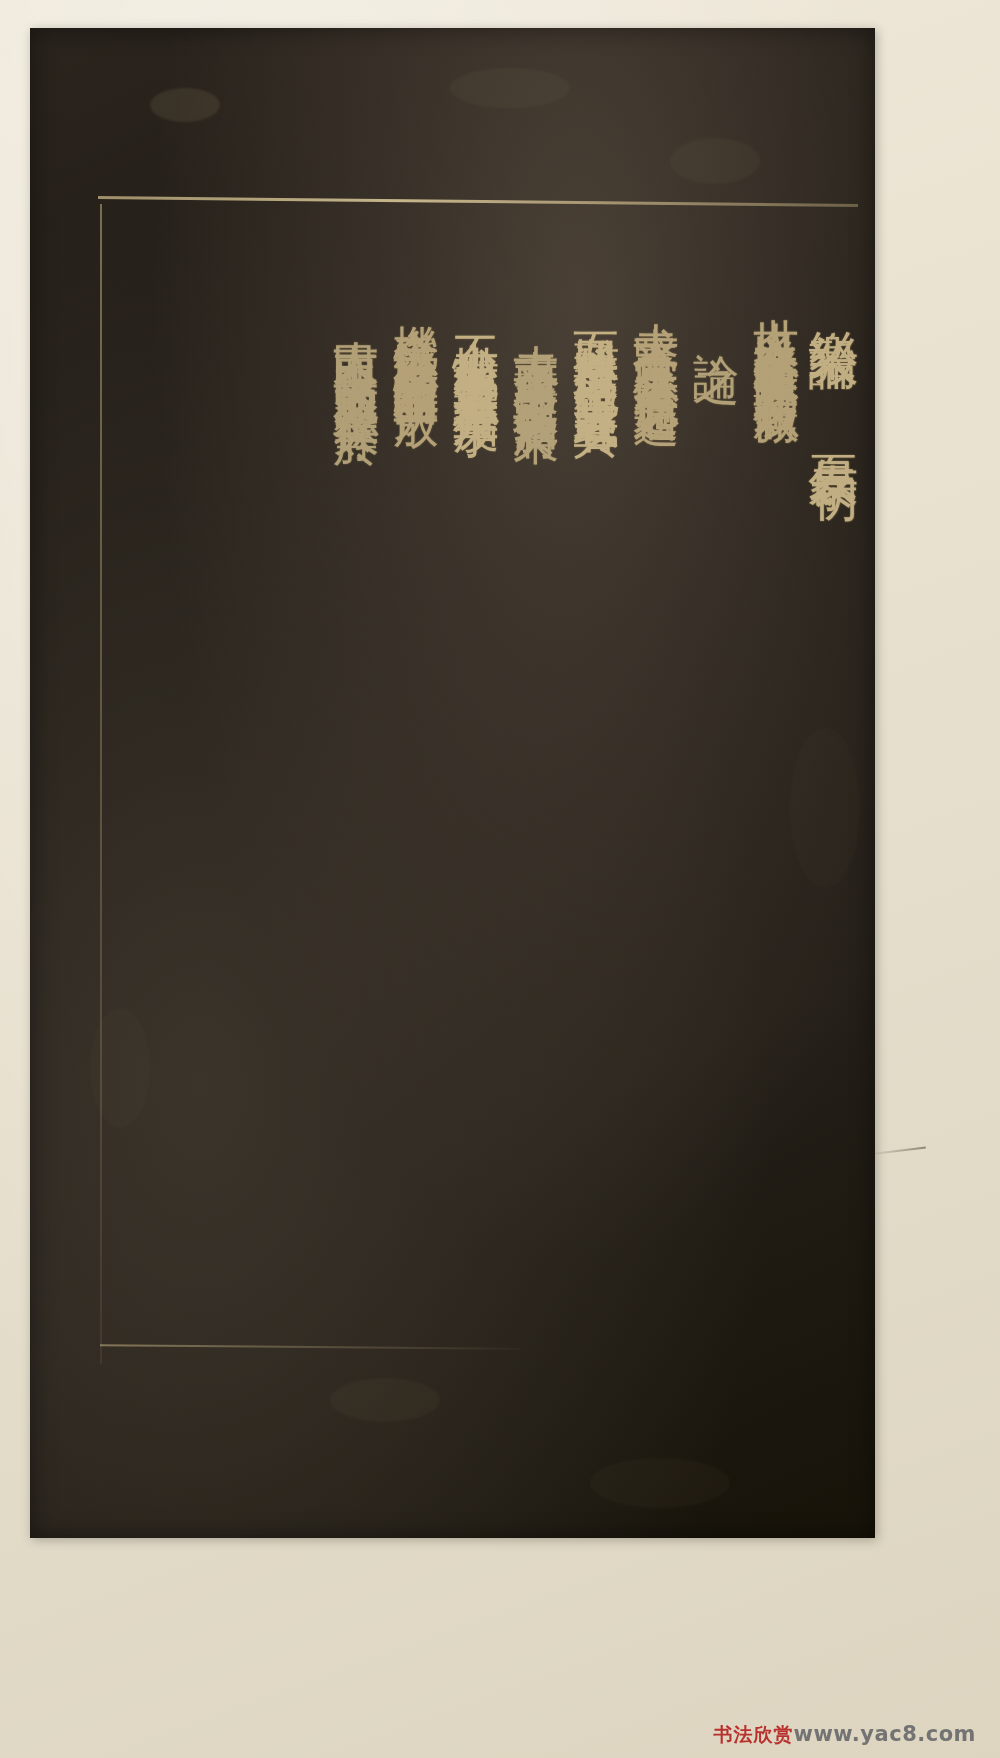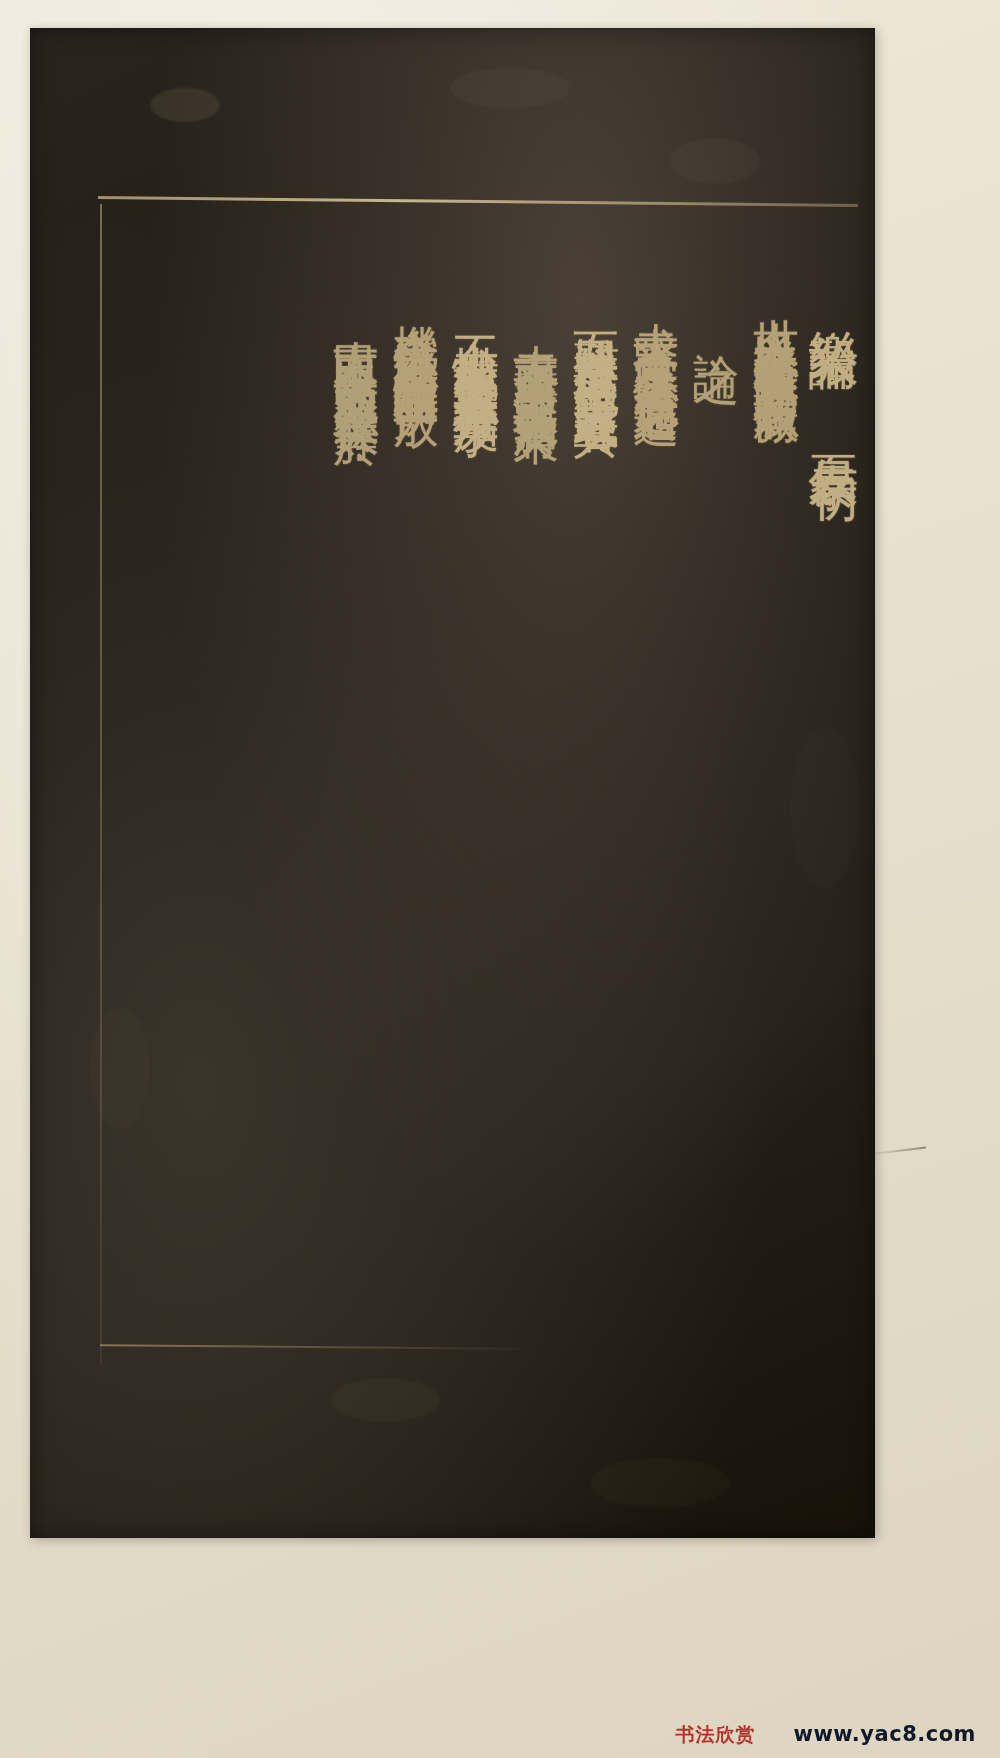--- a/index.html
+++ b/index.html
@@ -136,35 +136,33 @@
     transform: rotate(-7deg);
   }
 
   
   #watermark {
     position: absolute;
     right: 24px;
     bottom: 10px;
     display: flex;
     align-items: baseline;
-    gap: 10px;
     font-family: "DejaVu Sans", sans-serif;
   }
   #watermark .wm-cn {
     color: #b8312f;
     font-size: 19px;
     font-weight: bold;
     letter-spacing: 1px;
   }
   #watermark .wm-url {
-    color: #0f172a;
+    color: #737373;
     font-size: 21px;
     font-weight: bold;
     letter-spacing: 0.5px;
-    margin-left: 28px;
   }
 </style>
 </head>
 <body>
 
 <div id="page">
 
   <div id="rubbing">
     <div class="speck" style="left:120px; top:60px; width:70px; height:34px;"></div>
     <div class="speck" style="left:420px; top:40px; width:120px; height:40px; opacity:.5;"></div>

